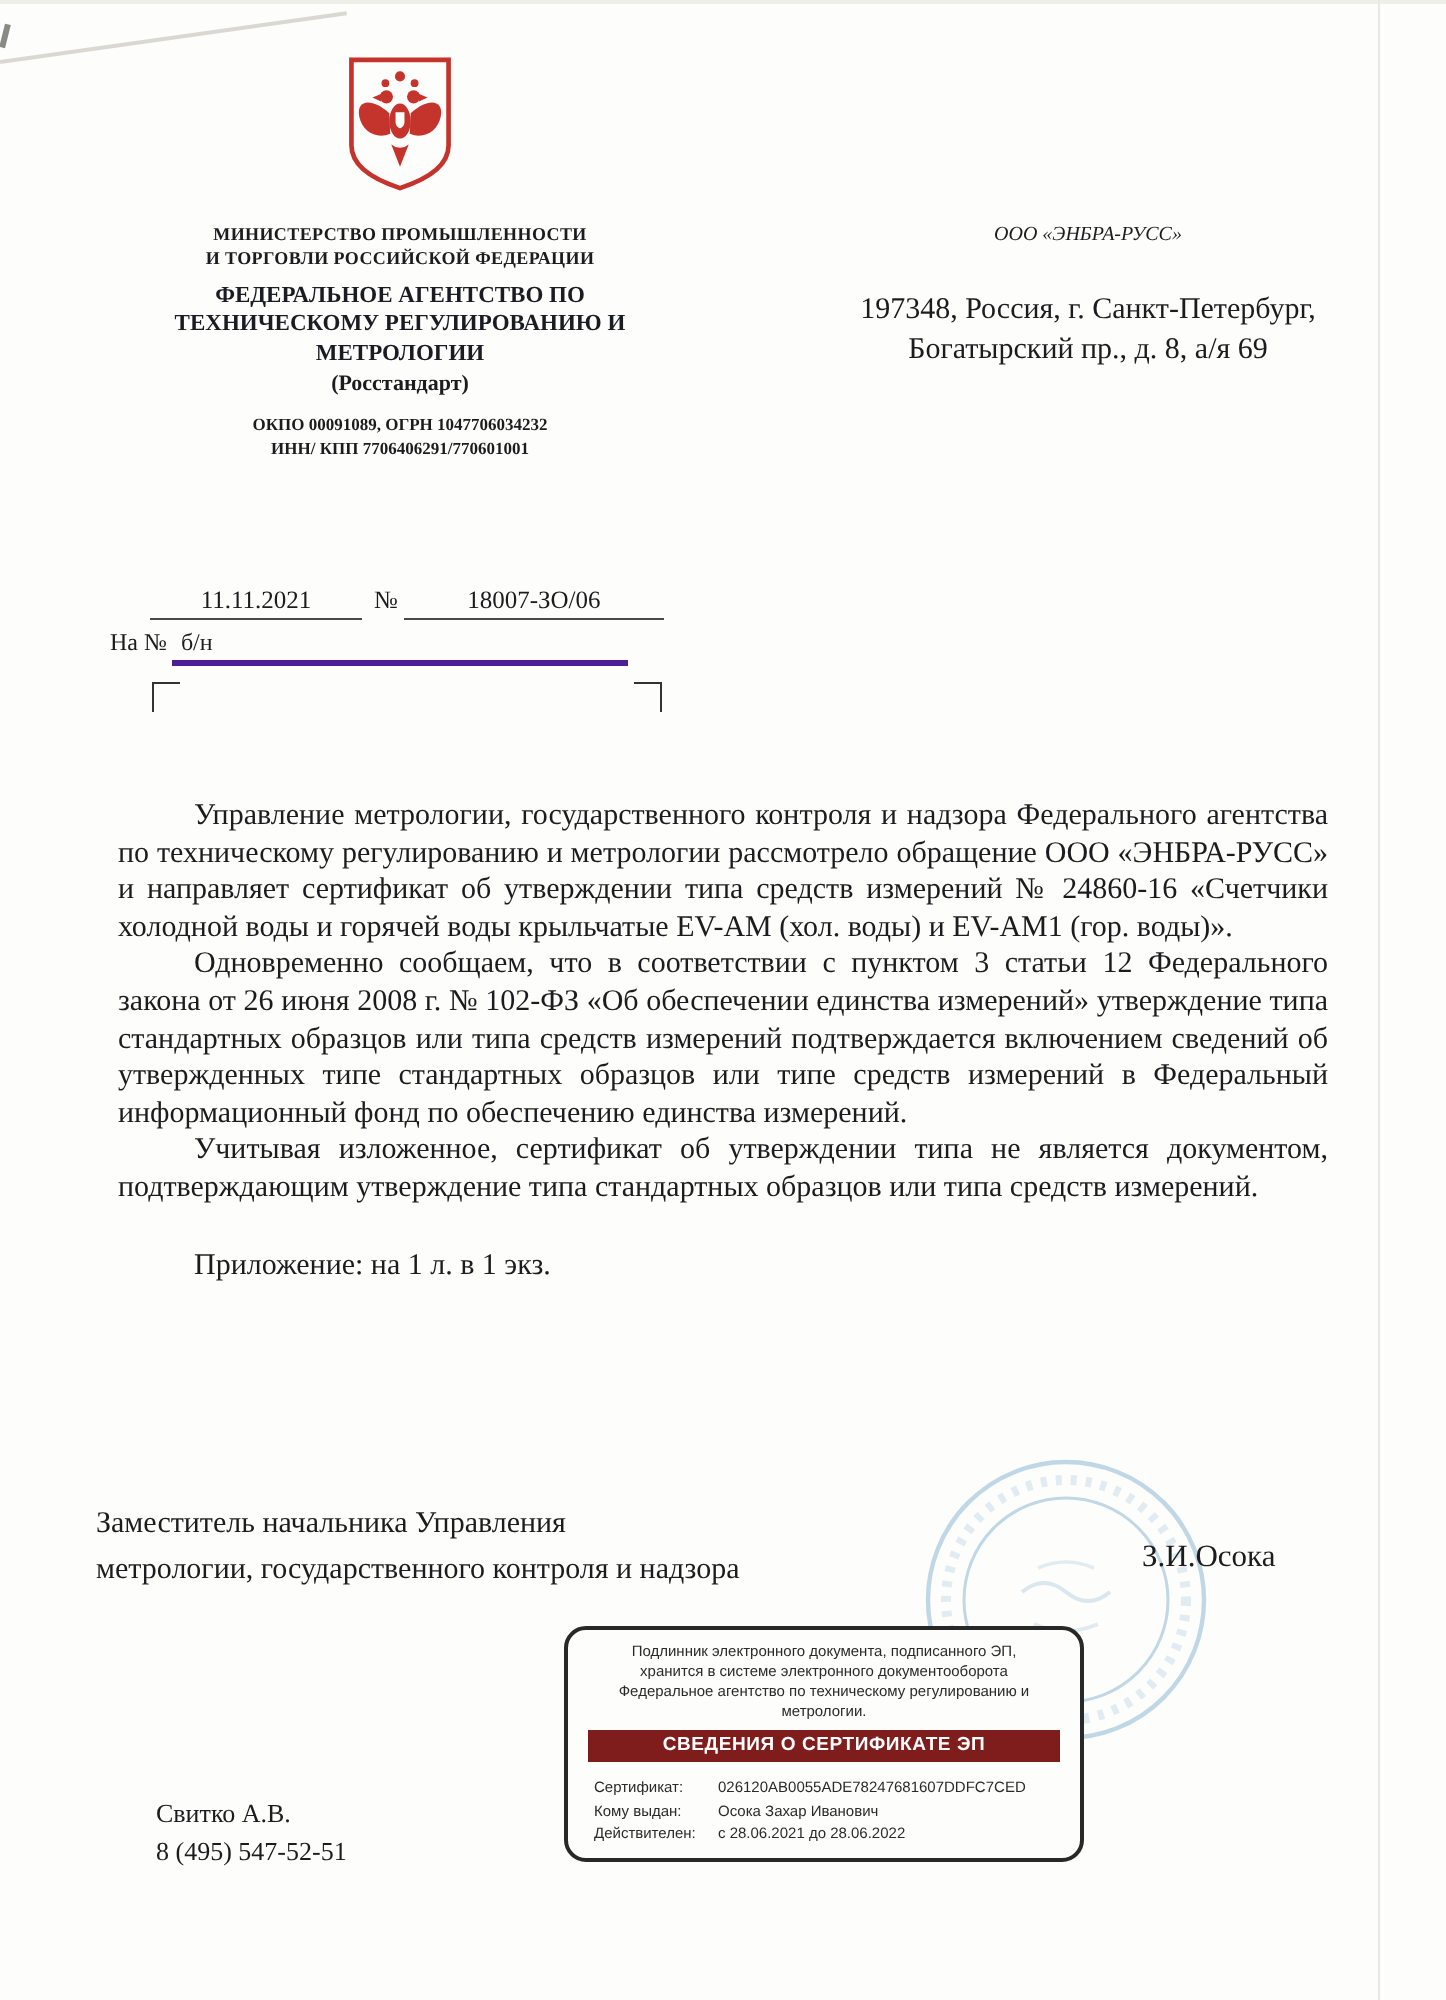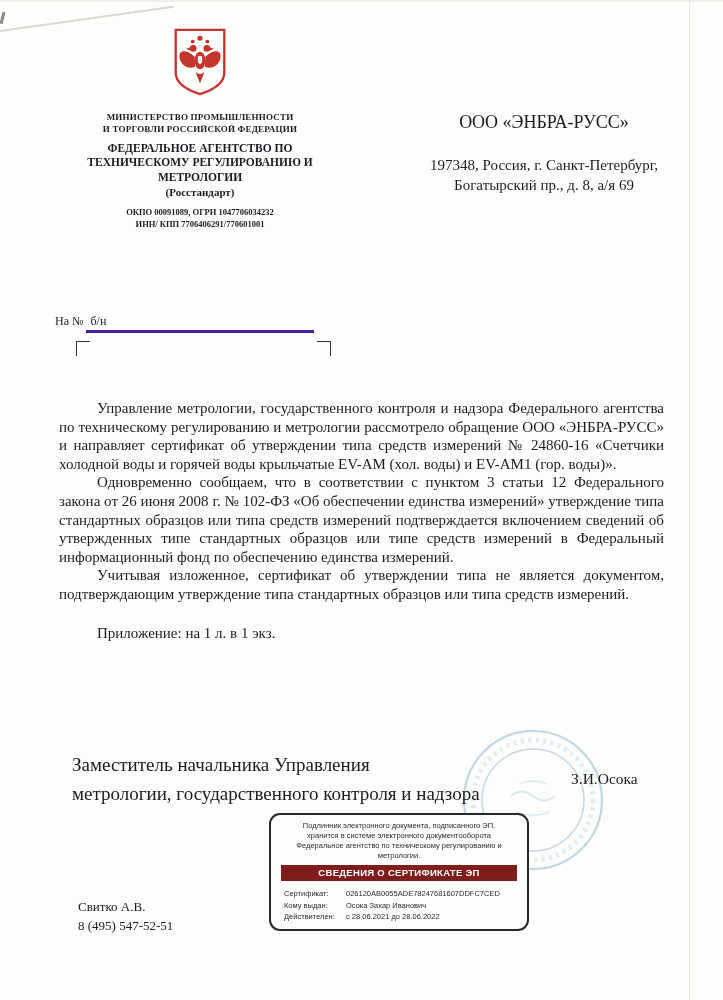--- a/index.html
+++ b/index.html
@@ -33,37 +33,37 @@
   .no-sign { display:inline-block; margin:0 3px 0 6px; }
   .u-num { display:inline-block; width:130px; text-align:center; border-bottom:1px solid #4a4a4a; padding-bottom:1px; }
   .reply-line { position:absolute; left:55px; top:314px; font-size:12px; white-space:nowrap; }
   .u-reply { display:inline-block; width:228px; border-bottom:3px solid #4c1d95; padding:0 0 1px 4px; }
   .corner { position:absolute; width:14px; height:15px; }
   .corner-l { left:76px; top:341px; border-left:1.5px solid #333; border-top:1.5px solid #333; }
   .corner-r { left:317px; top:341px; border-right:1.5px solid #333; border-top:1.5px solid #333; }
 
   
   .recipient { position:absolute; left:388px; top:112px; width:312px; text-align:center; }
-  .recipient-name { font-size:18px; }
+  .recipient-name { font-size:10px;font-style:italic; }
   .recipient-addr { font-size:15px; line-height:1.3; margin-top:23px; }
 
   
   .body { position:absolute; left:59px; top:399px; width:605px; font-size:15px; line-height:18.6px; text-align:justify; }
   .body p { margin:0; text-indent:38px; }
   .attachment { margin-top:20px !important; text-align:left; }
 
   
-  .sign-pos { position:absolute; left:72px; top:751px; width:430px; font-size:19px; line-height:1.5; z-index:2; }
+  .sign-pos { position:absolute; left:48px; top:751px; width:430px; font-size:15px; line-height:1.5; z-index:2; }
   .sign-name { position:absolute; left:571px; top:770px; font-size:15.5px; z-index:3; }
 
   
   .stamp { position:absolute; left:459px; top:726px; width:148px; height:148px; z-index:1; opacity:.55; }
 
   
-  .esign { position:absolute; left:269px; top:813px; width:260px; height:118px;
+  .esign { position:absolute; left:282px; top:813px; width:260px; height:118px;
     background:#fdfdfb; border:2px solid #282828; border-radius:11px; z-index:2;
     font-family:"Liberation Sans", sans-serif; font-size:7.5px; color:#2a2a2a; }
   .esign-header { text-align:center; line-height:1.32; margin-top:6px; }
   .esign-bar { margin:4px 10px 0; background:#7f1d1d; color:#ffffff; font-weight:bold;
     font-size:9.5px; text-align:center; padding:2.5px 0 3px; letter-spacing:.3px; }
   .esign-rows { margin:7px 0 0 13px; line-height:1.55; }
   .esign-row { white-space:nowrap; }
   .esign-label { display:inline-block; width:62px; }
 
   
@@ -102,20 +102,23 @@
     <div class="agency preline">ФЕДЕРАЛЬНОЕ АГЕНТСТВО ПО
 ТЕХНИЧЕСКОМУ РЕГУЛИРОВАНИЮ И
 МЕТРОЛОГИИ</div>
     <div class="agency-short">(Росстандарт)</div>
     <div class="regnums">
       <div>ОКПО 00091089, ОГРН 1047706034232</div>
       <div>ИНН/ КПП 7706406291/770601001</div>
     </div>
   </div>
 
+  <div class="ref-line">
+    <span class="u-date">11.11.2021</span><span class="no-sign">№</span><span class="u-num">18007-ЗО/06</span>
+  </div>
   <div class="reply-line">
     <span>На №</span>
     <span class="u-reply">б/н</span>
   </div>
   <div class="corner corner-l"></div>
   <div class="corner corner-r"></div>
 
   <div class="recipient">
     <div class="recipient-name">ООО «ЭНБРА-РУСС»</div>
     <div class="recipient-addr">

